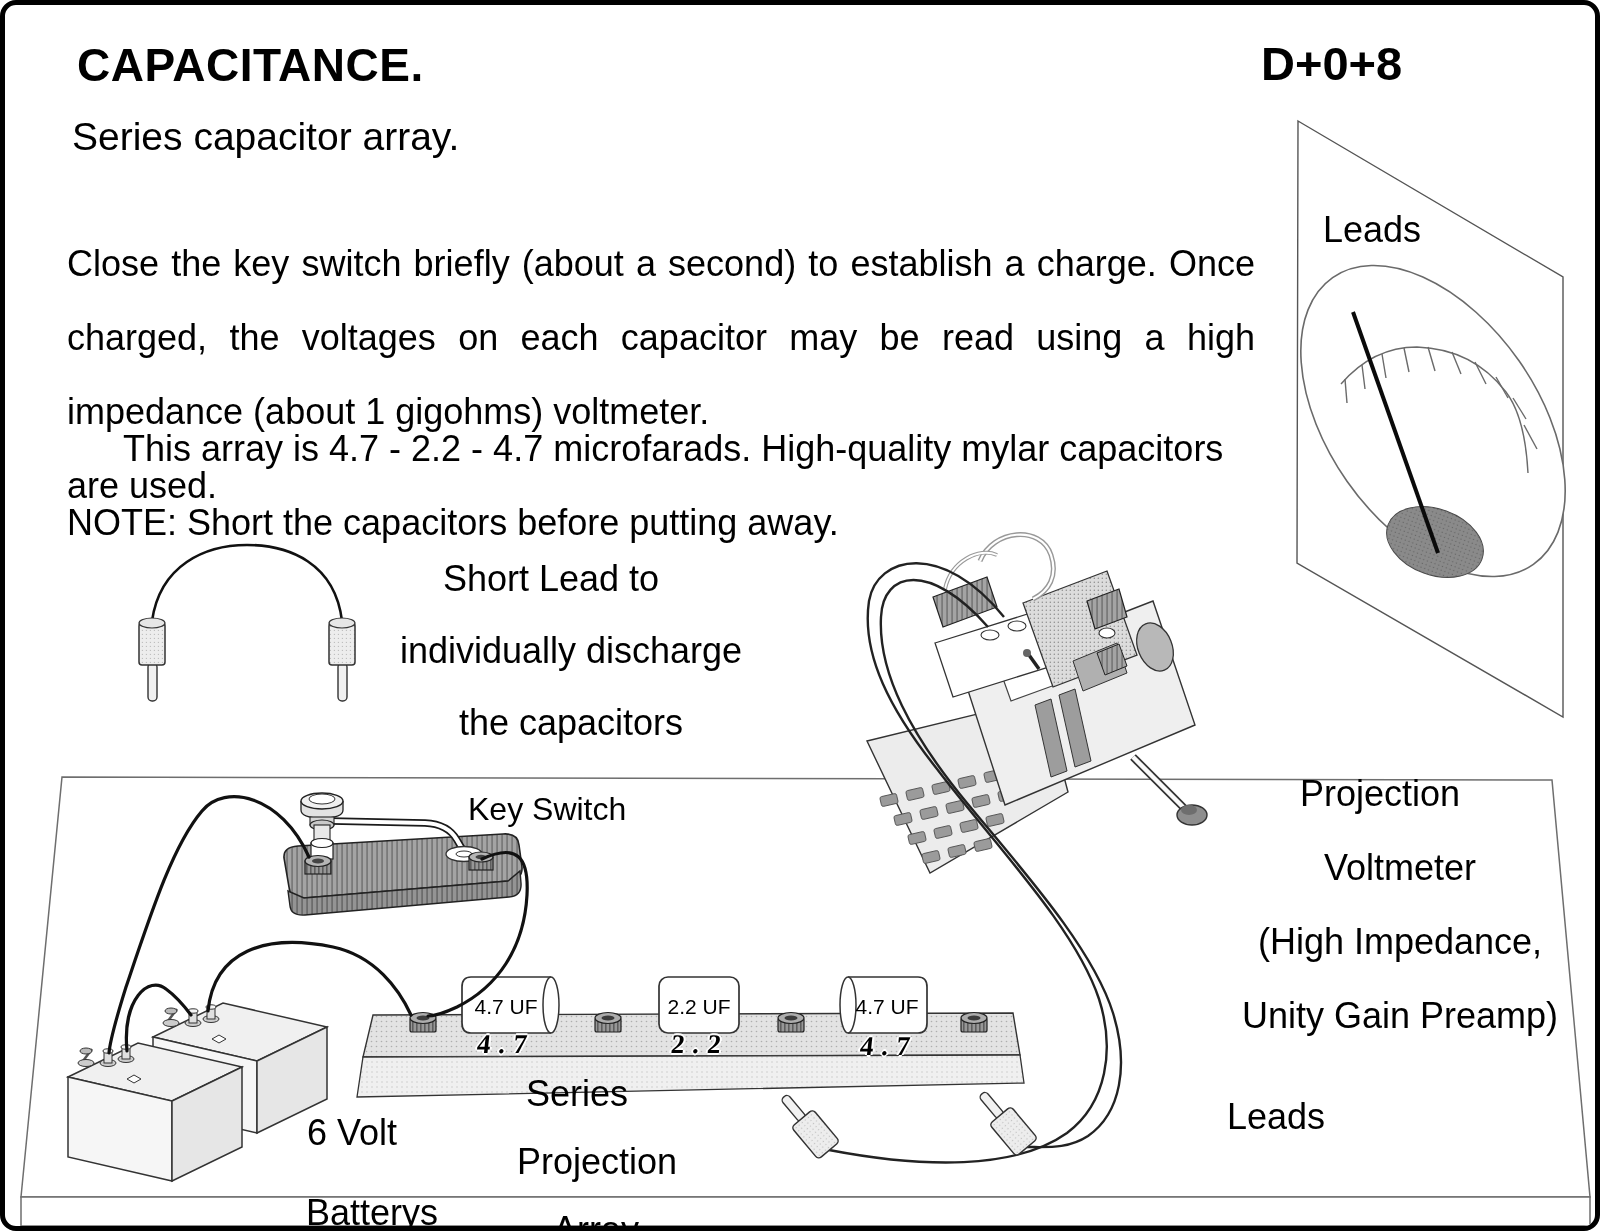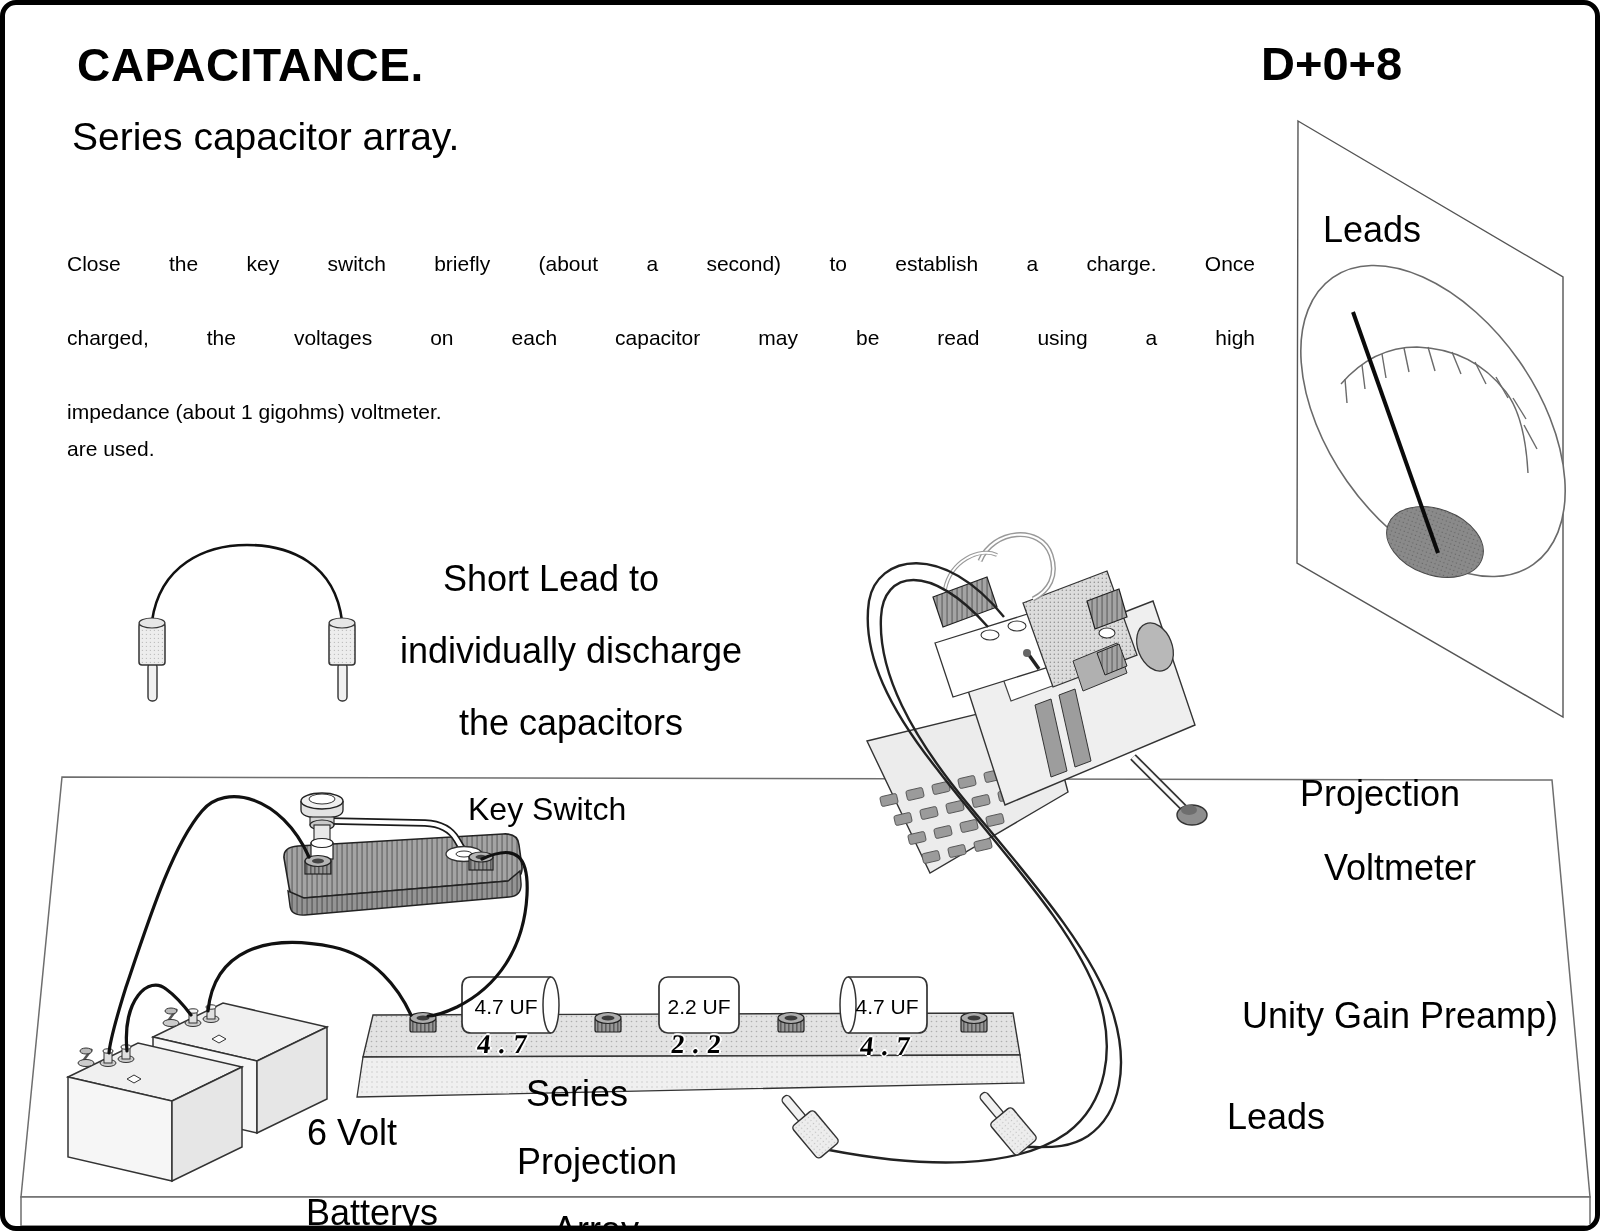--- a/index.html
+++ b/index.html
@@ -4,21 +4,21 @@
 <style>
   html,body{margin:0;padding:0;background:#fff;}
   body{width:1600px;height:1231px;position:relative;font-family:"Liberation Sans",sans-serif;color:#000;}
   .page{position:absolute;inset:0;border:5px solid #000;border-radius:16px;overflow:hidden;background:#fff;}
   svg.art{position:absolute;left:0;top:0;}
   .lbl{position:absolute;font-size:36px;line-height:1.05;white-space:pre;}
   .ctr{transform:translateX(-50%);text-align:center;}
   .title{left:72px;top:36px;font-size:46px;font-weight:bold;letter-spacing:0.5px;}
   .code{left:1256px;top:34px;font-size:47px;font-weight:bold;}
   .subtitle{left:67px;top:112px;font-size:39px;}
-  .para{position:absolute;left:62px;top:240px;width:1188px;font-size:21px;line-height:37px;}
+  .para{position:absolute;left:62px;top:240px;width:1188px;font-size:36px;line-height:37px;}
   .para .ln{text-align:left;}
   .para .j{text-align:justify;}
   .para .j::after{content:"";display:inline-block;width:100%;}
   .para .indent{text-indent:56px;}
   #lbl-screen{left:1318px;top:206px;}
   #lbl-shortlead{left:546px;top:556px;line-height:36px;}
   #lbl-keyswitch{left:463px;top:788px;font-size:32px;}
   #lbl-voltmeter{left:1375px;top:770px;line-height:37px;}
   #lbl-leads{left:1222px;top:1093px;}
   #lbl-batteries{left:347px;top:1108px;line-height:40px;}
@@ -287,34 +287,36 @@
   </svg>
 
   <div class="lbl title">CAPACITANCE.</div>
   <div class="lbl code">D+0+8</div>
   <div class="lbl subtitle">Series capacitor array.</div>
 
   <div class="para">
     <div class="ln j">Close the key switch briefly (about a second) to establish a charge.  Once</div>
     <div class="ln j">charged, the voltages on each capacitor may be read using a high</div>
     <div class="ln">impedance (about 1 gigohms) voltmeter.</div>
+    <div class="ln indent">This array is 4.7 - 2.2 - 4.7 microfarads. High-quality mylar capacitors</div>
     <div class="ln">are used.</div>
+    <div class="ln">NOTE: Short the capacitors before putting away.</div>
   </div>
 
   <div class="lbl" id="lbl-screen">Leads</div>
 
   <div class="lbl ctr" id="lbl-shortlead"><span>Short Lead to</span><br>
     <span>individually discharge</span><br>
     <span>the capacitors</span></div>
 
   <div class="lbl" id="lbl-keyswitch">Key Switch</div>
 
   <div class="lbl ctr" id="lbl-voltmeter"><span>Projection</span><br>
     <span>Voltmeter</span><br>
-    <br>
+    <span>(High Impedance,</span><br>
     <span>Unity Gain Preamp)</span></div>
 
   <div class="lbl" id="lbl-leads">Leads</div>
 
   <div class="lbl ctr" id="lbl-batteries"><span>6 Volt</span><br>
     <span>Batterys</span></div>
 
   <div class="lbl ctr" id="lbl-array"><span>Series</span><br>
     <span>Projection</span><br>
     <span>Array</span></div>

